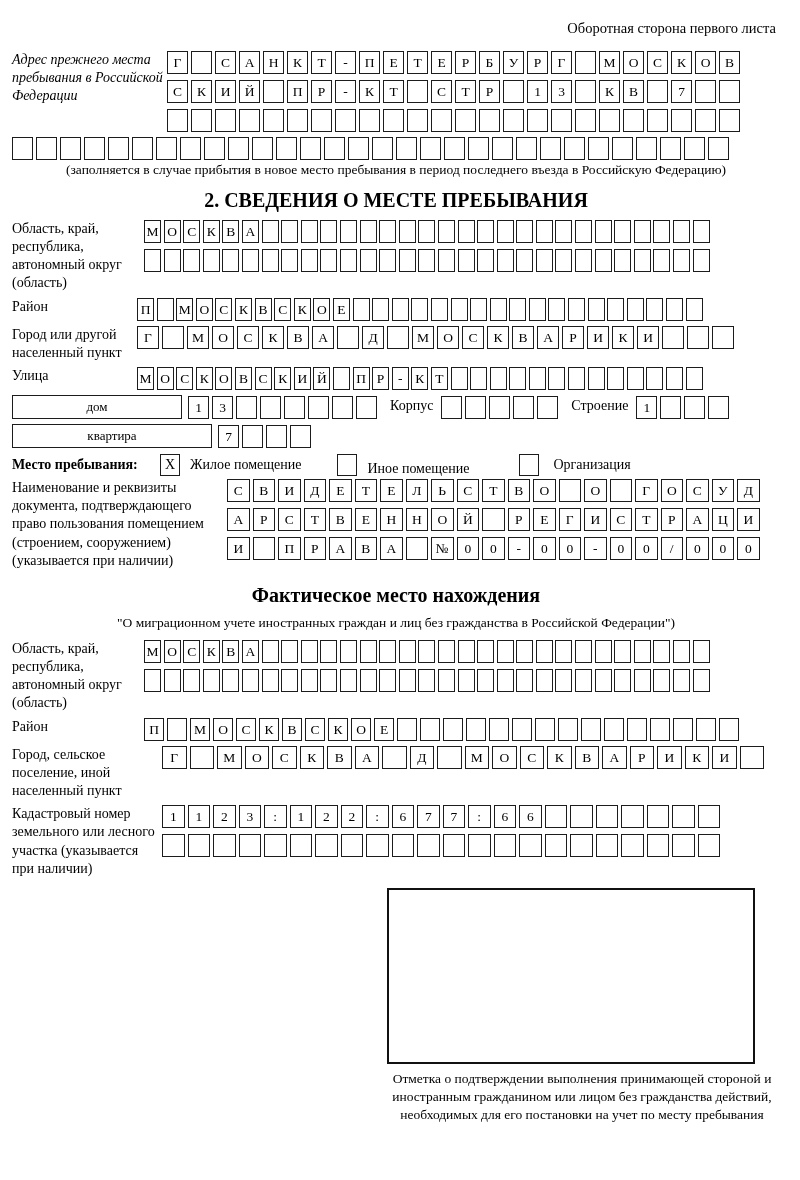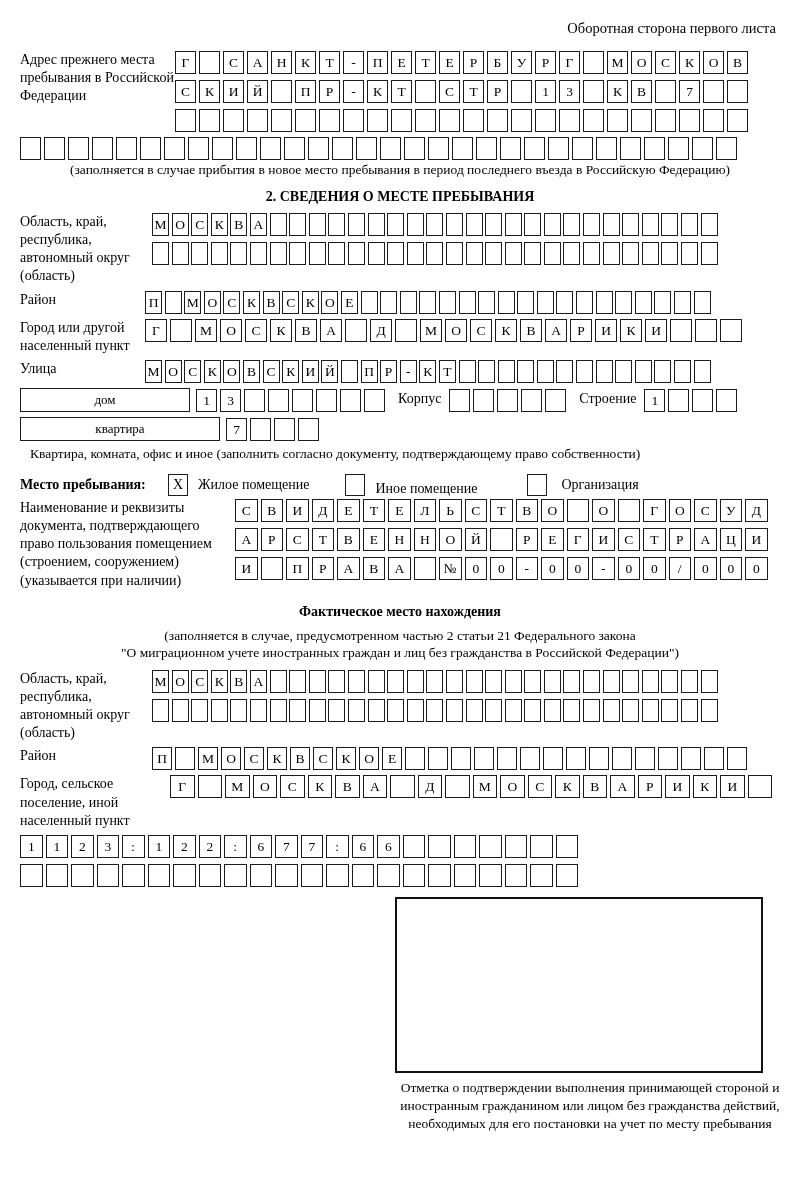--- a/index.html
+++ b/index.html
@@ -1,37 +1,37 @@
 <!DOCTYPE html>
 <html><head>
 <meta charset="utf-8">
 <style>
   html,body{margin:0;padding:0;background:#fff;color:#000;}
   body{width:800px;height:1180px;font-family:"Liberation Serif","DejaVu Serif",serif;overflow:hidden;}
-  .page{padding:12px 20px 0 20px;box-sizing:border-box;width:800px;height:1180px;}
+  .page{padding:12px 20px 0 12px;box-sizing:border-box;width:800px;height:1180px;}
   .hdr{text-align:right;font-size:14.5px;margin:8px 4px 14px 0;}
   .frow{display:flex;align-items:flex-start;margin-bottom:5px;}
   .lbl{font-size:14px;line-height:1.3;flex-shrink:0;}
-  .lw155{width:155px;}
+  .lw155{width:155px;font-style:italic;}
   .lw132{width:132px;}
   .lw125{width:125px;}
   .lw150{width:150px;}
   .rows{display:flex;flex-direction:column;gap:6px;}
   .cells{display:flex;flex-wrap:nowrap;}
   .cell{display:inline-block;height:21px;line-height:21px;border:1.6px solid #1c1c1c;margin-right:3px;
         text-align:center;font-size:13.5px;flex-shrink:0;}
   .cw19 .cell{width:19px;}
   .cw16 .cell{width:15px;margin-right:2.6px;}
   .cw20 .cell{width:20px;}
   .cw21 .cell{width:20.5px;}
   .cw18 .cell{width:18px;}
   .cw23 .cell{width:22.5px;}
   .note{font-size:13.5px;line-height:1.25;}
   .center{text-align:center;}
-  .title{text-align:center;font-weight:bold;font-size:14px;margin:10px 0 8px 0;}
+  .title{text-align:center;font-weight:bold;font-size:20px;margin:10px 0 8px 0;}
   .wbox{border:1.8px solid #1c1c1c;height:24px;display:flex;align-items:center;justify-content:center;
         font-size:13px;box-sizing:border-box;flex-shrink:0;}
   .inlbl{font-size:14px;margin:3px 8px 0 10px;white-space:nowrap;}
   .chk{width:20px;height:22px;border:1.6px solid #1c1c1c;display:inline-flex;align-items:center;
        justify-content:center;font-size:14px;box-sizing:border-box;flex-shrink:0;}
   .stamp-box{width:368px;height:176px;border:2px solid #111;margin:10px 0 6px 375px;box-sizing:border-box;}
   .stamp-note{width:440px;margin-left:350px;text-align:center;font-size:13.5px;line-height:1.35;}
   .mb2{margin-bottom:2px;}
 </style>
 </head>
@@ -361,21 +361,20 @@
   <div class="frow">
     <div class="wbox" style="width:200px;">квартира</div>
     <div class="inlbl" style="margin-left:4px;margin-right:0;width:2px;"></div>
     <div class="cells cw19" style="margin-top:1px;">
         <span class="cell">7</span>
         <span class="cell"></span>
         <span class="cell"></span>
         <span class="cell"></span>
       </div>
   </div>
-  <div class="note" style="margin:0 0 10px 10px;">Квартира, комната, офис и иное (заполнить согласно документу, подтверждающему право собственности)</div>
 
   <div class="frow" style="align-items:center;margin-bottom:2px;">
     <div class="lbl" style="width:148px;font-weight:bold;">Место пребывания:</div>
     <span class="chk">X</span>
     <span class="inlbl" style="margin-top:0;">Жилое помещение</span>
     <span class="chk" style="margin-left:28px;"></span>
     <span class="inlbl" style="margin-top:8px;">Иное помещение</span>
     <span class="chk" style="margin-left:42px;"></span>
     <span class="inlbl" style="margin-top:0;margin-left:14px;">Организация</span>
   </div>
@@ -449,21 +448,20 @@
           <span class="cell">0</span>
           <span class="cell">/</span>
           <span class="cell">0</span>
           <span class="cell">0</span>
           <span class="cell">0</span>
         </div>
     </div>
   </div>
 
   <div class="title" style="margin-top:14px;">Фактическое место нахождения</div>
-  <div class="note center">(заполняется в случае, предусмотренном частью 2 статьи 21 Федерального закона</div>
   <div class="note center" style="margin-bottom:8px;">"О миграционном учете иностранных граждан и лиц без гражданства в Российской Федерации")</div>
 
   <div class="frow">
     <div class="lbl lw132">Область, край, республика, автономный округ (область)</div>
     <div class="rows">
       <div class="cells cw16">
           <span class="cell">М</span>
           <span class="cell">О</span>
           <span class="cell">С</span>
           <span class="cell">К</span>
@@ -581,20 +579,21 @@
         <span class="cell">А</span>
         <span class="cell">Р</span>
         <span class="cell">И</span>
         <span class="cell">К</span>
         <span class="cell">И</span>
         <span class="cell"></span>
       </div>
   </div>
 
   <div class="frow">
+    <div class="lbl lw150">Кадастровый номер земельного или лесного участка (указывается при наличии)</div>
     <div class="rows">
       <div class="cells cw21">
           <span class="cell">1</span>
           <span class="cell">1</span>
           <span class="cell">2</span>
           <span class="cell">3</span>
           <span class="cell">:</span>
           <span class="cell">1</span>
           <span class="cell">2</span>
           <span class="cell">2</span>

